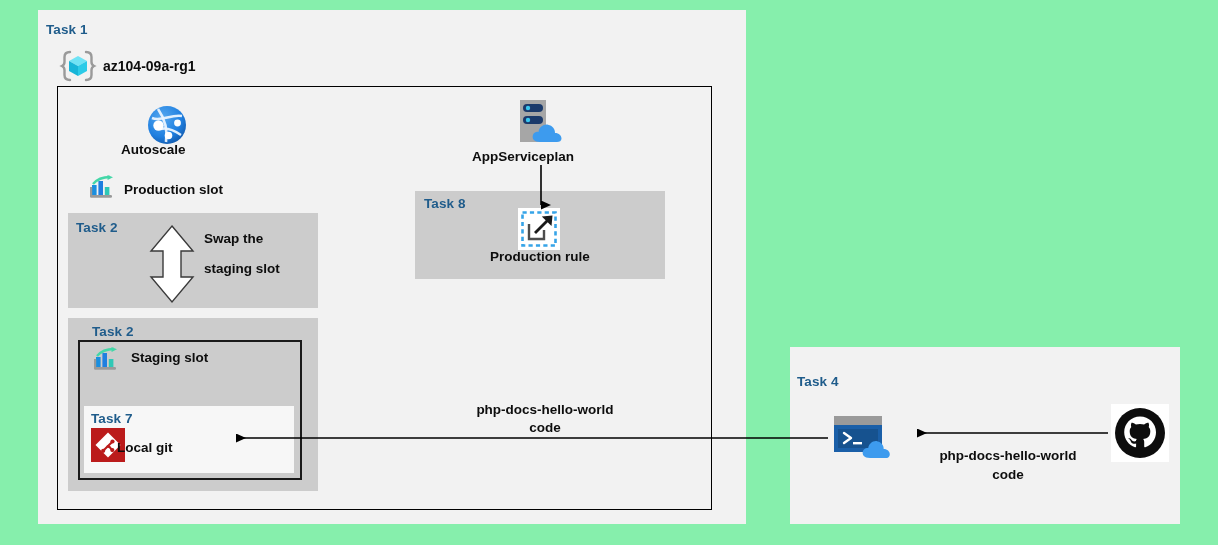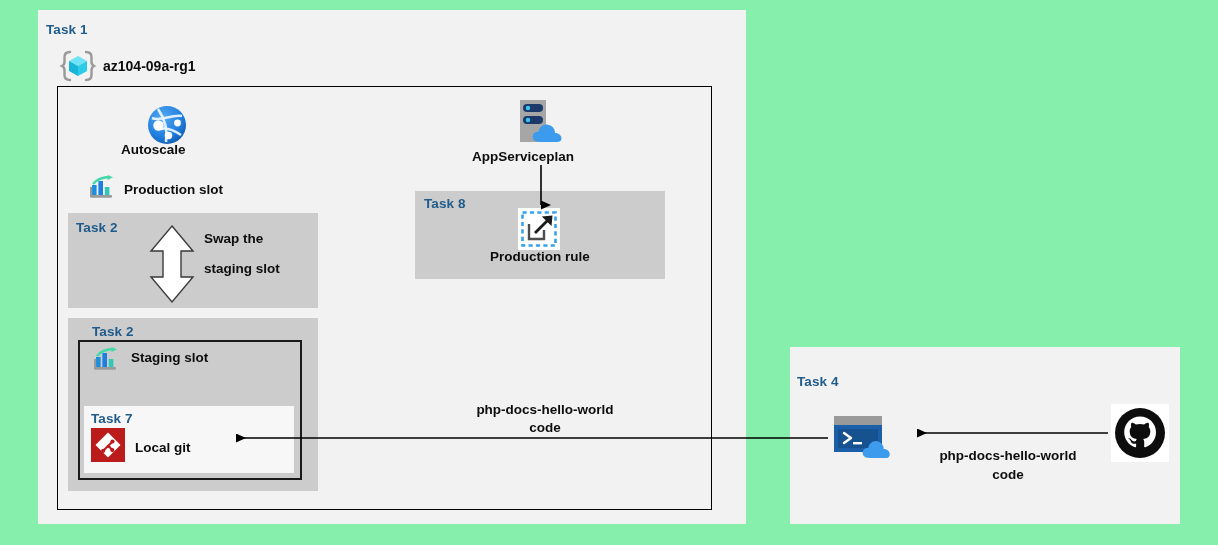--- a/index.html
+++ b/index.html
@@ -157,21 +157,21 @@
       <polygon points="17,4.5 29.5,17 17,29.5 4.5,17" fill="#ffffff"></polygon>
       <g fill="none" stroke="#bb1b1b" stroke-width="2.1" stroke-linecap="round">
         <path d="M13.2 21.8 L20.6 14.4"></path>
         <path d="M16.6 18.4 C18.4 18.6 19.6 19.6 20.3 21.1"></path>
       </g>
       <circle cx="12.2" cy="22.8" r="2.1" fill="#bb1b1b"></circle>
       <circle cx="21.5" cy="13.5" r="2.1" fill="#bb1b1b"></circle>
       <circle cx="21.3" cy="22.1" r="2.1" fill="#bb1b1b"></circle>
     </svg>
   </div>
-  <div class="node-label" style="left:135px; top:440px;">Local git</div>
+  <div class="node-label" style="left:117px; top:440px;">Local git</div>
 
   <div class="icon" style="left:512px; top:98px;">
     <svg width="56" height="50" viewBox="0 0 56 50">
       <rect x="8" y="2" width="26" height="42" fill="#a6a6a6"></rect>
       <rect x="11" y="6" width="20" height="8" rx="4" fill="#1b3a6b"></rect>
       <rect x="11" y="18" width="20" height="8" rx="4" fill="#1b3a6b"></rect>
       <circle cx="16" cy="10" r="2.2" fill="#39c7f0"></circle>
       <circle cx="16" cy="22" r="2.2" fill="#39c7f0"></circle>
       <path d="M28 44 C22 44 20 40.5 20.8 37.5 C21.5 34.5 24.5 33.4 26.5 34 C27.2 29 31.5 26 36 26.7 C40.5 27.4 43.2 31.3 43 35 C47 35 49.5 37.6 49.5 40.5 C49.5 43 47.5 44 45 44 Z" fill="#3d9bee"></path>
     </svg>

